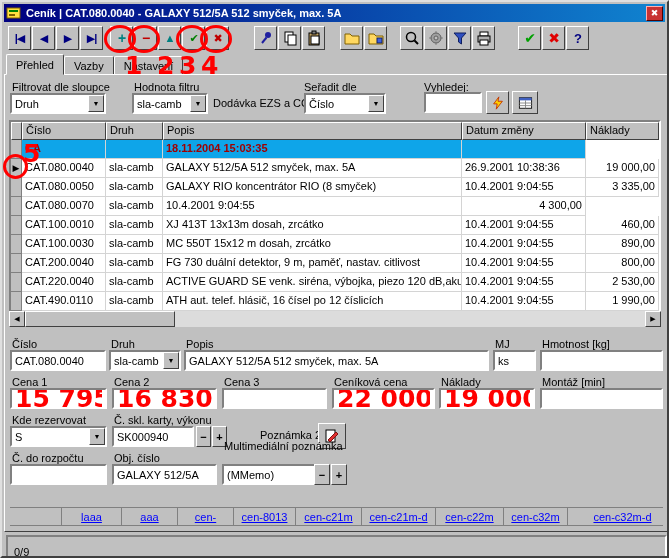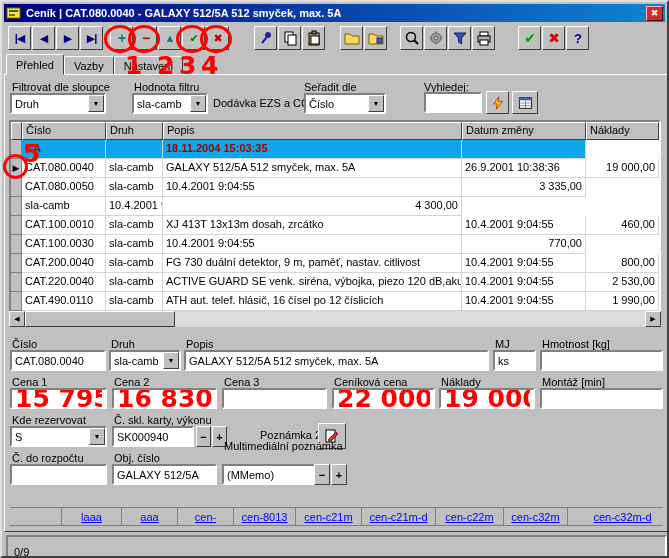--- a/index.html
+++ b/index.html
@@ -279,46 +279,49 @@
       <div class="gc">sla-camb</div>
       <div class="gc">GALAXY 512/5A 512 smyček, max. 5A</div>
       <div class="gc">26.9.2001 10:38:36</div>
       <div class="gc r">19 000,00</div>
     </div>
 
     <div class="grow">
       <div class="gi"></div>
       <div class="gc">CAT.080.0050</div>
       <div class="gc">sla-camb</div>
+      <div class="gc">GALAXY RIO koncentrátor RIO (8 smyček)</div>
       <div class="gc">10.4.2001 9:04:55</div>
       <div class="gc r">3 335,00</div>
     </div>
 
     <div class="grow">
       <div class="gi"></div>
+      <div class="gc">CAT.080.0070</div>
       <div class="gc">sla-camb</div>
       <div class="gc">10.4.2001 9:04:55</div>
       <div class="gc r">4 300,00</div>
     </div>
 
     <div class="grow">
       <div class="gi"></div>
       <div class="gc">CAT.100.0010</div>
       <div class="gc">sla-camb</div>
       <div class="gc">XJ 413T 13x13m dosah, zrcátko</div>
       <div class="gc">10.4.2001 9:04:55</div>
       <div class="gc r">460,00</div>
     </div>
 
     <div class="grow">
       <div class="gi"></div>
       <div class="gc">CAT.100.0030</div>
       <div class="gc">sla-camb</div>
-      <div class="gc">10.4.2001 9:04:55</div>
-      <div class="gc r">770,00</div>
+      <div class="gc">MC 550T 15x12 m dosah, zrcátko</div>
+      <div class="gc">10.4.2001 9:04:55</div>
+      <div class="gc r">890,00</div>
     </div>
 
     <div class="grow">
       <div class="gi"></div>
       <div class="gc">CAT.200.0040</div>
       <div class="gc">sla-camb</div>
       <div class="gc">FG 730 duální detektor, 9 m, paměť, nastav. citlivost</div>
       <div class="gc">10.4.2001 9:04:55</div>
       <div class="gc r">800,00</div>
     </div>

